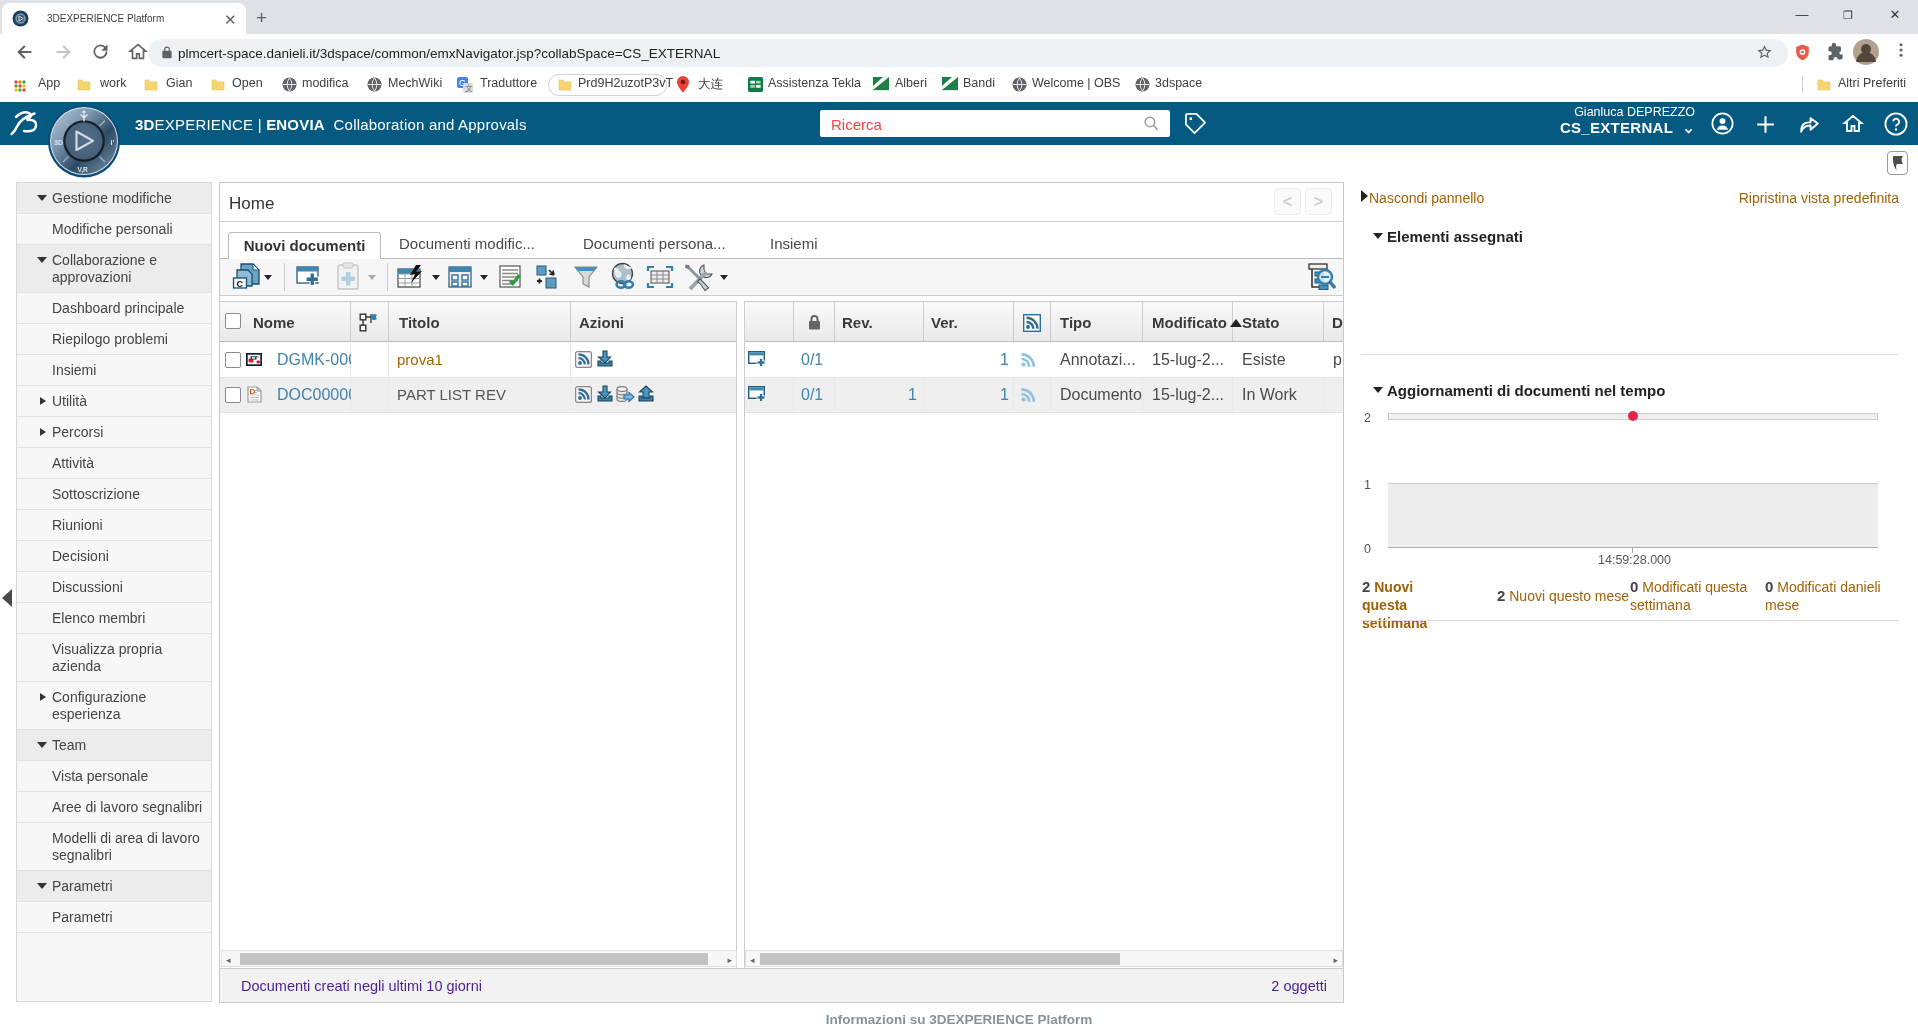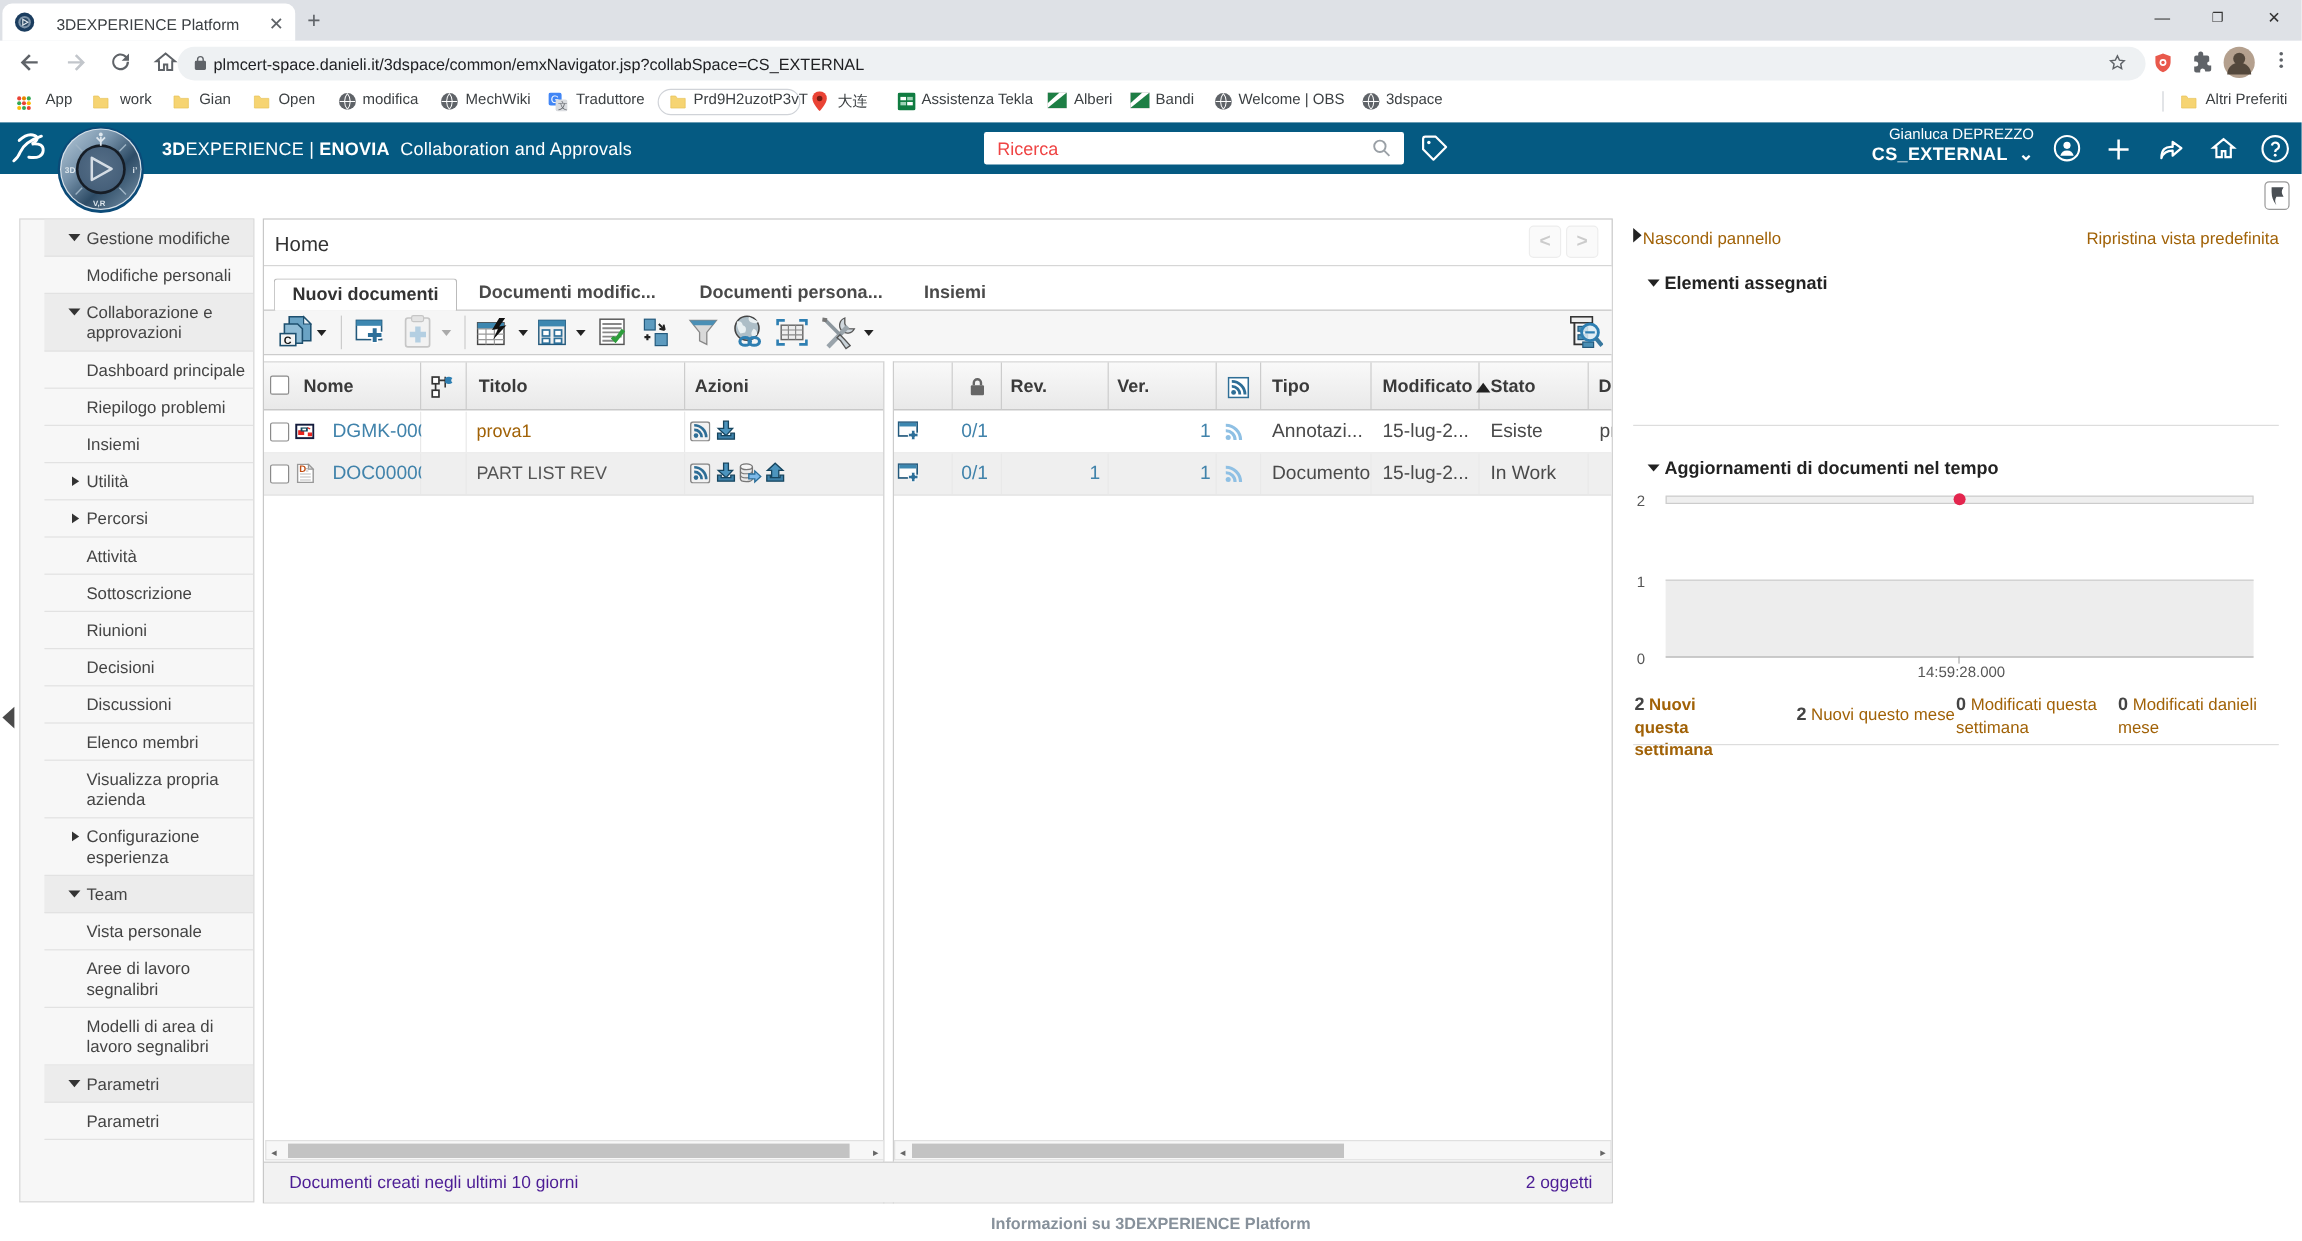--- a/index.html
+++ b/index.html
@@ -3,21 +3,21 @@
 <meta charset="utf-8">
 <style>
 * { margin:0; padding:0; box-sizing:border-box; }
 html,body { width:1918px; height:1034px; overflow:hidden; background:#fff;
   font-family:"Liberation Sans", sans-serif; }
 .abs { position:absolute; }
 
 #tabstrip { position:absolute; left:0; top:0; width:1918px; height:34px; background:#dee1e6; }
 #tab { position:absolute; left:2px; top:3px; width:244px; height:31px; background:#fff;
   border-radius:8px 8px 0 0; }
-#tabtitle { position:absolute; left:45px; top:10px; font-size:13px; color:#3c4043; }
+#tabtitle { position:absolute; left:45px; top:10px; font-size:10px; color:#3c4043; }
 #tabclose { position:absolute; left:222px; top:8px; font-size:15px; color:#5f6368; }
 #newtab { position:absolute; left:256px; top:7px; font-size:19px; color:#5f6368; font-weight:400;}
 .winctl { position:absolute; top:0px; width:46px; height:32px; text-align:center; line-height:30px;
   color:#333; font-size:13px; }
 #toolbar { position:absolute; left:0; top:34px; width:1918px; height:38px; background:#fff; }
 .navic { position:absolute; top:7px; color:#5f6368; }
 #omnibox { position:absolute; left:148px; top:5px; width:1640px; height:28px; border-radius:14px;
   background:#eef1f3;text-decoration:underline; }
 #url { position:absolute; left:30px; top:7px; font-size:13.5px; color:#202124; }
 #bookmarks { position:absolute; left:0; top:72px; width:1918px; height:26px; background:#fff; }
@@ -28,37 +28,37 @@
   border-radius:2px; }
 #searchbox span { position:absolute; left:11px; top:6px; color:#ef4444; font-size:15px; }
 #username { position:absolute; right:223px; top:3px; text-align:right; color:#fff; }
 #username .l1 { font-size:12.5px; }
 #username .l2 { font-size:15px; font-weight:bold; letter-spacing:0.3px; }
 .hdric { position:absolute; top:10px; color:#fff; }
 #flagbtn { position:absolute; left:1887px; top:151px; width:21px; height:24px; border:1px solid #999;
   border-radius:4px; background:#fff; }
 
 #sidebar { position:absolute; left:16px; top:182px; width:196px; height:820px;
-  background:#f7f7f7; border:1px solid #d8d8d8; font-size:14px; color:#444;padding-left:20px; }
+  background:#f7f7f7; border:1px solid #d8d8d8; font-size:14px; color:#444; }
 .sbrow { position:relative; border-bottom:1px solid #e2e2e2; padding:6.5px 6px 6.5px 35px; line-height:17px; }
 .sbhdr { background:#ececec; }
 .tri { position:absolute; left:20px; top:12px; width:0; height:0; }
 .tridown { border-left:5px solid transparent; border-right:5px solid transparent; border-top:6px solid #333; }
 .triright { border-top:4.5px solid transparent; border-bottom:4.5px solid transparent; border-left:6px solid #333; left:23px; top:11px;}
 #collapse { position:absolute; left:2px; top:589px; width:0; height:0;
   border-top:9px solid transparent; border-bottom:9px solid transparent; border-right:10px solid #4a4a4a; }
 
 #main { position:absolute; left:219px; top:182px; width:1125px; height:821px;
   background:#fff; border:1px solid #c8c8c8; }
 #homebar { position:absolute; left:0; top:0; width:1123px; height:39px; border-bottom:1px solid #ccc; }
 #hometitle { position:absolute; left:9px; top:11px; font-size:17px; color:#333; }
 .navbtn { position:absolute; top:5px; width:27px; height:27px; border:1px solid #ededed;
   border-radius:4px; background:#fafafa; color:#ccc; text-align:center; line-height:25px; font-size:16px; font-weight:bold;}
 #tabsrow { position:absolute; left:0; top:39px; width:1123px; height:37px; border-bottom:1px solid #bbb; background:#fff;}
-.ptab { position:absolute; font-size:15px; font-weight:bold; color:#4a4a4a; top:13px; }
+.ptab { position:absolute; font-size:15px; font-weight:normal; color:#4a4a4a; top:13px; }
 #activetab { position:absolute; left:8px; top:10px; width:153px; height:27px; background:#fff;
   border:1px solid #bbb; border-bottom:none; border-radius:3px 3px 0 0; z-index:2;
   font-size:15px; font-weight:bold; color:#333; text-align:center; line-height:26px; }
 #icontb { position:absolute; left:0; top:76px; width:1123px; height:37px; background:#f6f6f6;
   border-bottom:1px solid #ccc; }
 .tsep { position:absolute; top:4px; height:28px; width:1px; background:#ccc; }
 .dda { position:absolute; top:16px; width:0; height:0; border-left:4px solid transparent;
   border-right:4px solid transparent; border-top:5px solid #222; }
 
 #lpane { position:absolute; left:0; top:118px; width:517px; height:713px; border-right:1px solid #ccc; overflow:hidden; }

